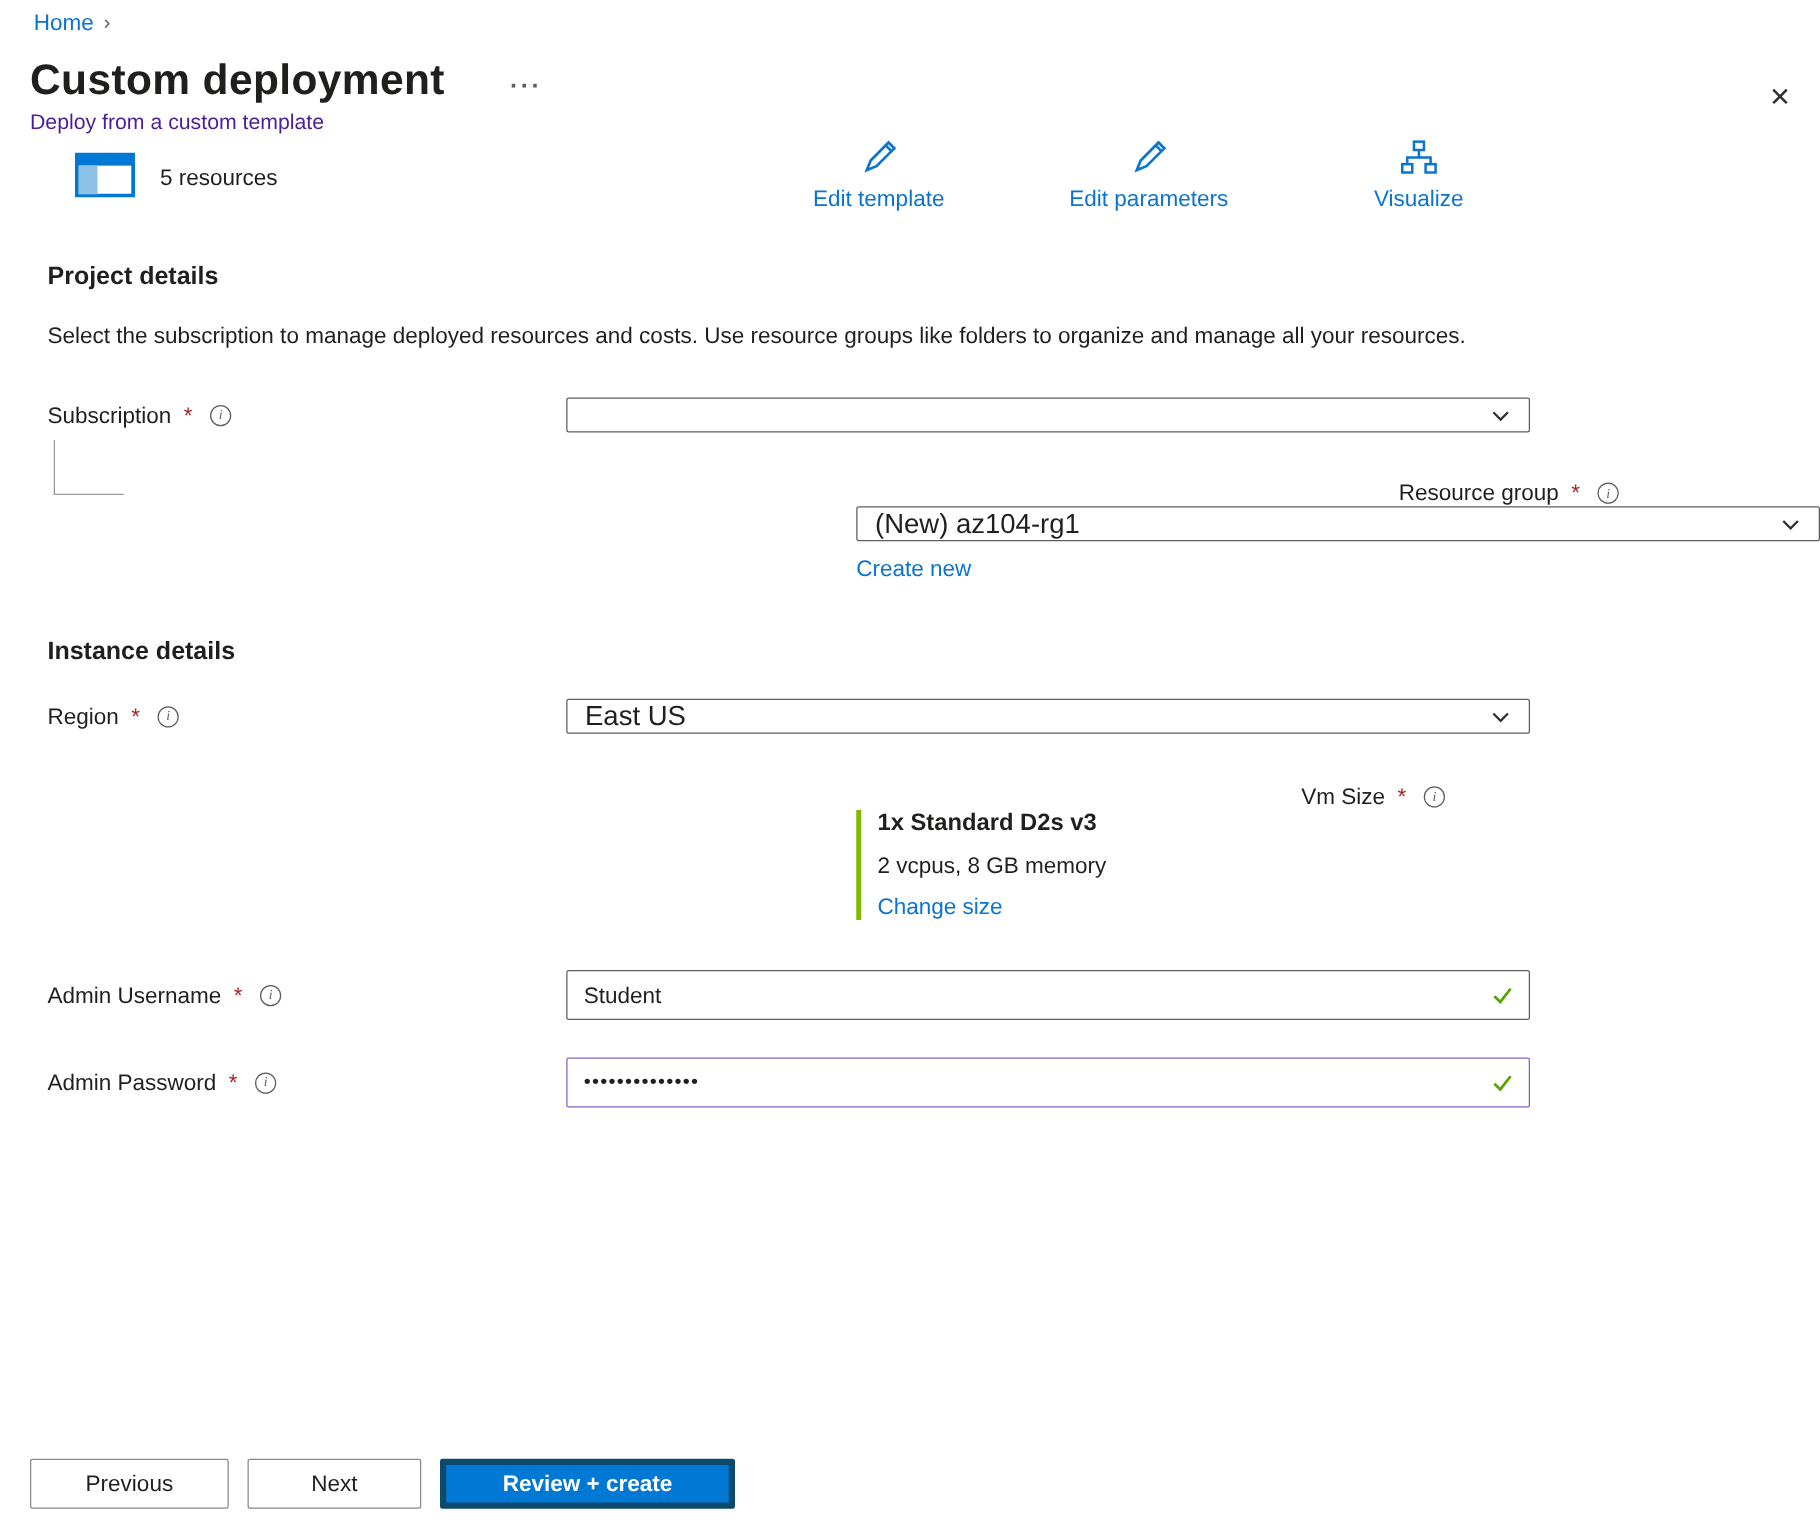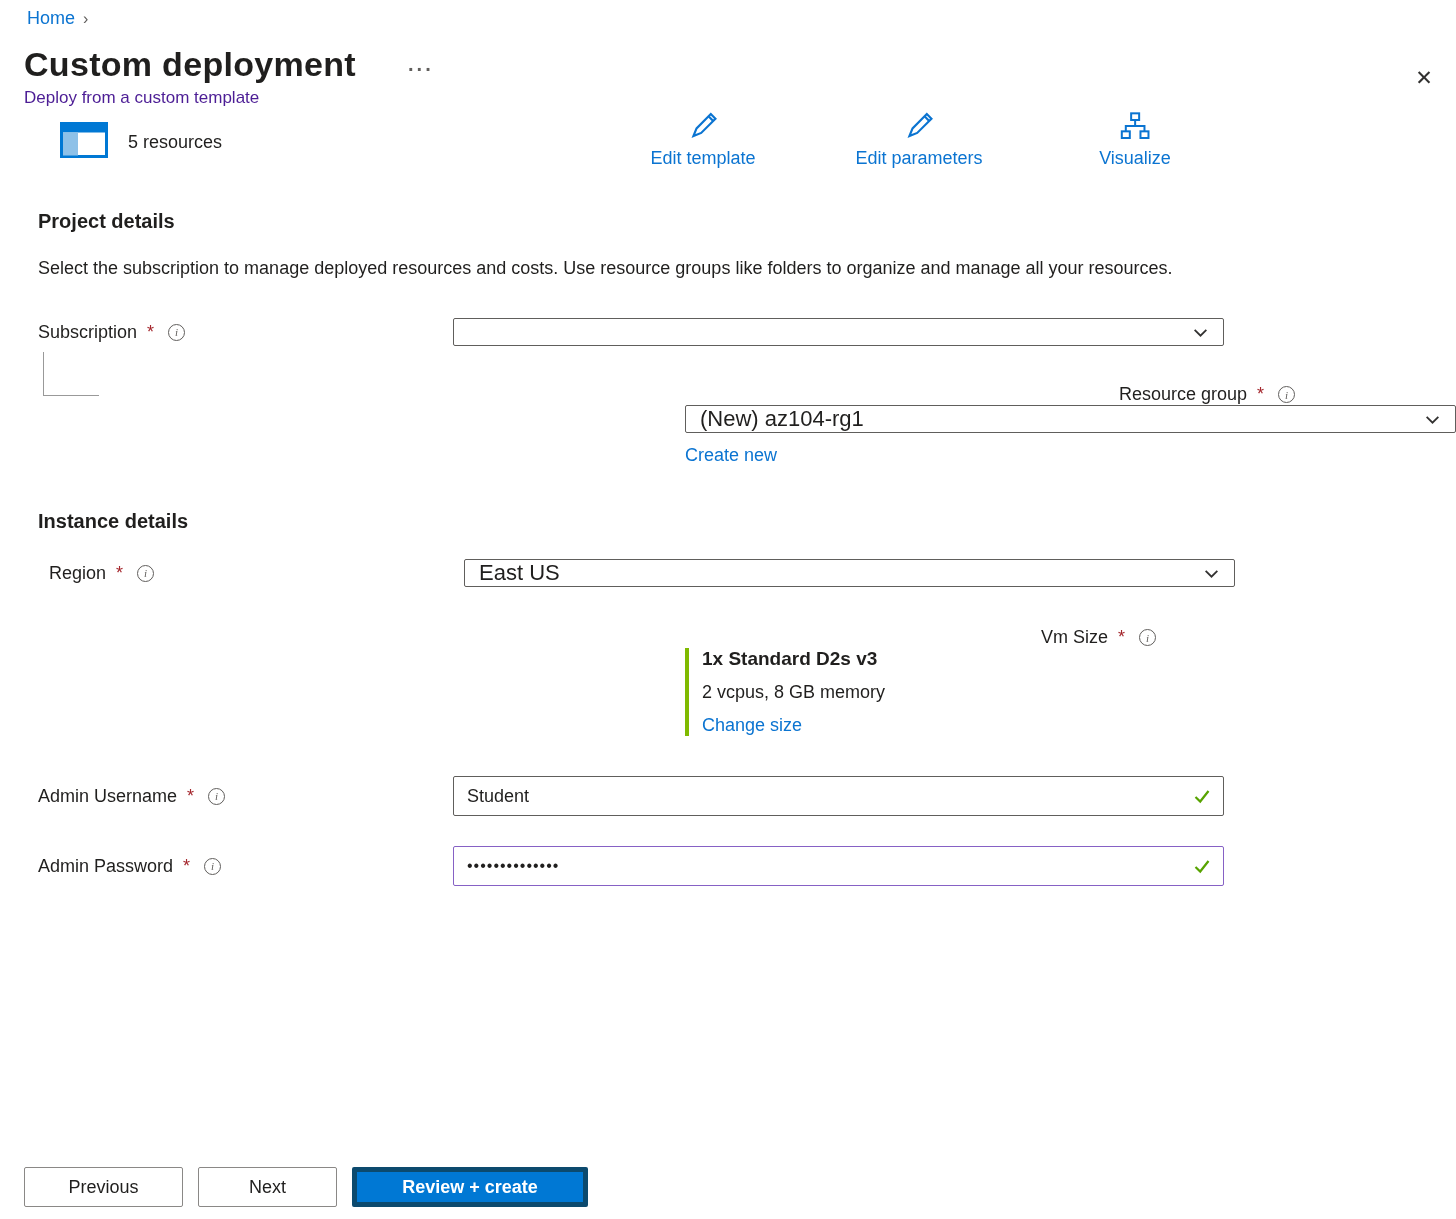--- a/index.html
+++ b/index.html
@@ -208,21 +208,21 @@
                 <path d="M2.5 5.5 L8 11 L13.5 5.5"></path>
               </svg>
           </span>
         </div>
         <a class="create-new" href="#">Create new</a>
       </div>
     </div>
 
     <div class="section-heading" style="margin-top:44px;">Instance details</div>
 
-    <div class="form-row" style="margin-top:26px;margin-left:11px;">
+    <div class="form-row" style="margin-top:26px;">
       <div class="label-col">
         <span>Region</span>
         <span class="required">*</span>
         <span class="info-icon">i</span>
       </div>
       <div class="control-col">
         <div class="dropdown">
           <span>East US</span>
           <span class="chev">
             <svg width="17" height="17" viewBox="0 0 16 16" fill="none" stroke="#323130" stroke-width="1.7">

